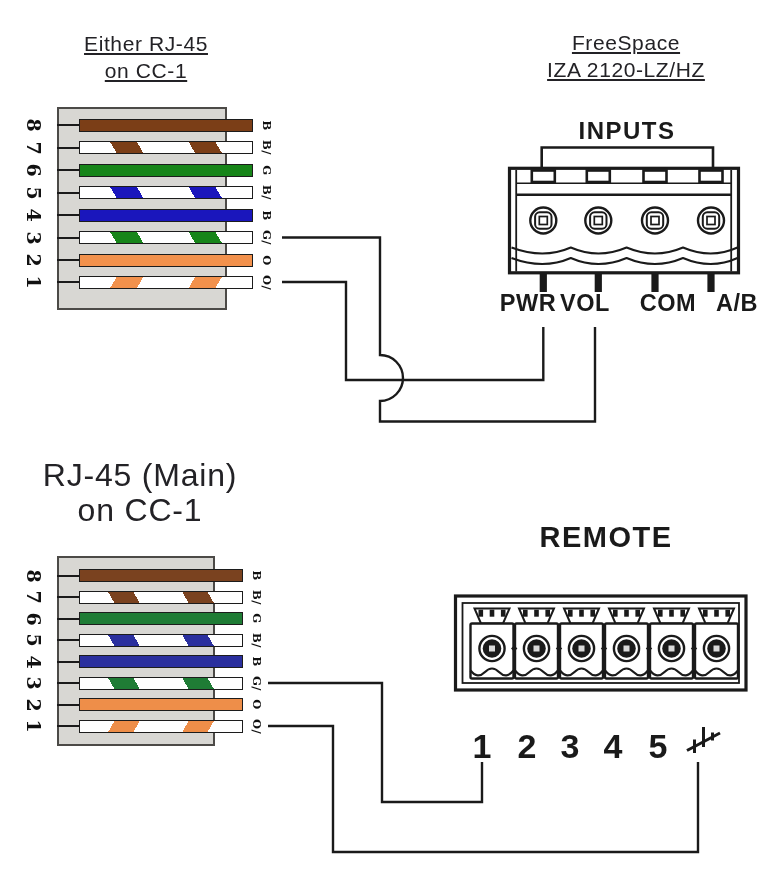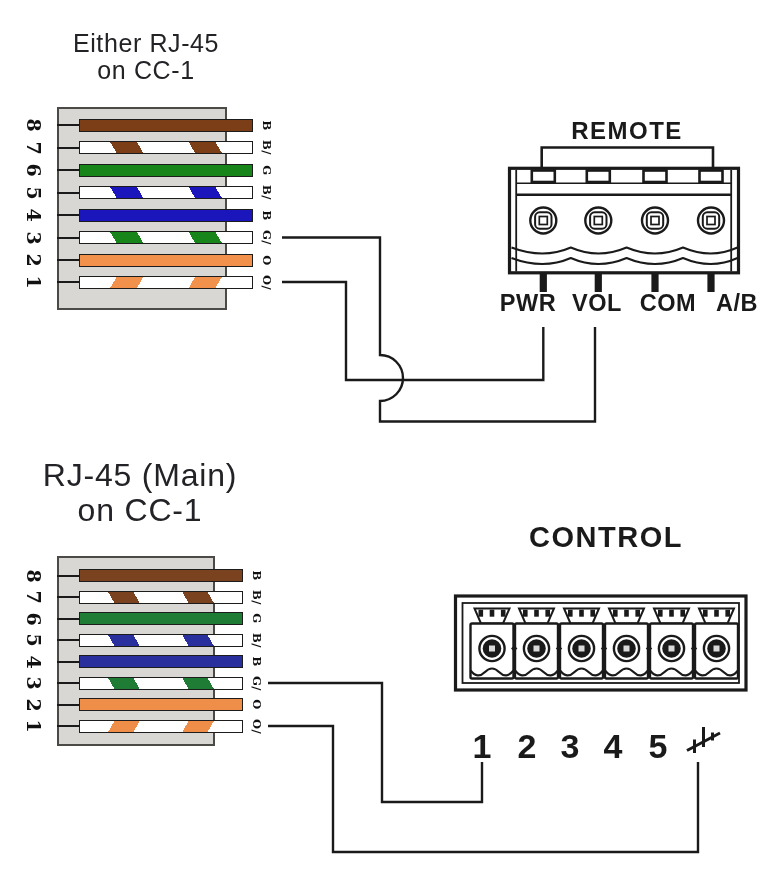--- a/index.html
+++ b/index.html
@@ -1,21 +1,21 @@
 <!DOCTYPE html>
 <html style="--c-line: #1a1a1a; --c-title_text: #232226; --c-brown: #7b3e17; --c-green: #178519; --c-blue: #1a16bc; --c-orange: #f2914c; --c-brown2: #7a421f; --c-green2: #1f7c35; --c-blue2: #2a2f9e; --c-orange2: #ee8e49; --c-connector_gray: #d8d7d3; --c-connector_border: #4c4a47;"><head>
 <meta charset="utf-8">
 <style>
   html,body{margin:0;padding:0;background:#fff;}
   #canvas{position:relative;width:768px;height:883px;background:#fff;overflow:hidden;
           font-family:"Liberation Sans",sans-serif;}
   
   .title{position:absolute;transform:translateX(-50%);text-align:center;color:var(--c-title_text);
          white-space:nowrap;font-family:"Liberation Sans",sans-serif;}
-  .t-sm{font-size:25px;line-height:27px;letter-spacing:.6px;}
+  .t-sm{font-size:21px;line-height:27px;letter-spacing:.6px;text-decoration:underline;}
   .t-lg{font-size:32px;line-height:35px;letter-spacing:.8px;}
   .blk{position:absolute;transform:translateX(-50%);white-space:nowrap;color:var(--c-line);
        font-family:"Liberation Sans",sans-serif;font-weight:700;}
   .remote-h{font-size:24px;letter-spacing:1.5px;}
   .term{font-size:23.5px;letter-spacing:.5px;}
   .ctl{font-size:29px;letter-spacing:1.5px;}
   .espnum{font-size:34px;}
   
   .body{position:absolute;background:var(--c-connector_gray);border:2px solid var(--c-connector_border);box-sizing:border-box;}
   .rj45-a .body{left:57px;top:107px;width:170px;height:203px;}
@@ -117,32 +117,36 @@
       <line class="st" x1="694.5" y1="739.5" x2="694.5" y2="753" stroke-width="3"></line>
       <line class="st" x1="703.5" y1="727" x2="703.5" y2="747" stroke-width="3"></line>
       <line class="st" x1="712.5" y1="732.5" x2="712.5" y2="740.5" stroke-width="3"></line>
     </g>
   </svg>
 
   <div class="title t-sm" style="left:146px;top:30px;">
     <div>Either RJ-45</div>
     <div>on CC-1</div>
   </div>
+  <div class="title t-sm" style="left:626px;top:29px;">
+    <div>FreeSpace</div>
+    <div>IZA 2120-LZ/HZ</div>
+  </div>
   <div class="title t-lg" style="left:140px;top:458px;">
     <div>RJ-45 (Main)</div>
     <div>on CC-1</div>
   </div>
 
-  <div class="blk remote-h" style="left:627px;top:117px;">REMOTE</div>
+  <div class="blk remote-h" style="left:627px;top:117px;">INPUTS</div>
   <div class="blk term" style="left:528px;top:290px;">PWR</div>
-  <div class="blk term" style="left:597px;top:290px;text-align:center;">VOL</div>
+  <div class="blk term" style="left:585px;top:290px;text-align:center;">VOL</div>
   <div class="blk term" style="left:668px;top:290px;">COM</div>
   <div class="blk term" style="left:737px;top:290px;">A/B</div>
 
-  <div class="blk ctl" style="left:606px;top:521px;">CONTROL</div>
+  <div class="blk ctl" style="left:606px;top:521px;">REMOTE</div>
   <div class="blk espnum" style="left:482px;top:727px;">1</div>
   <div class="blk espnum" style="left:527px;top:727px;">2</div>
   <div class="blk espnum" style="left:570px;top:727px;">3</div>
   <div class="blk espnum" style="left:613px;top:727px;">4</div>
   <div class="blk espnum" style="left:658px;top:727px;">5</div>
 
   <div class="rj45-a">
     <div class="body"></div>
 
     <span class="pnum" style="top:117px">8</span>

